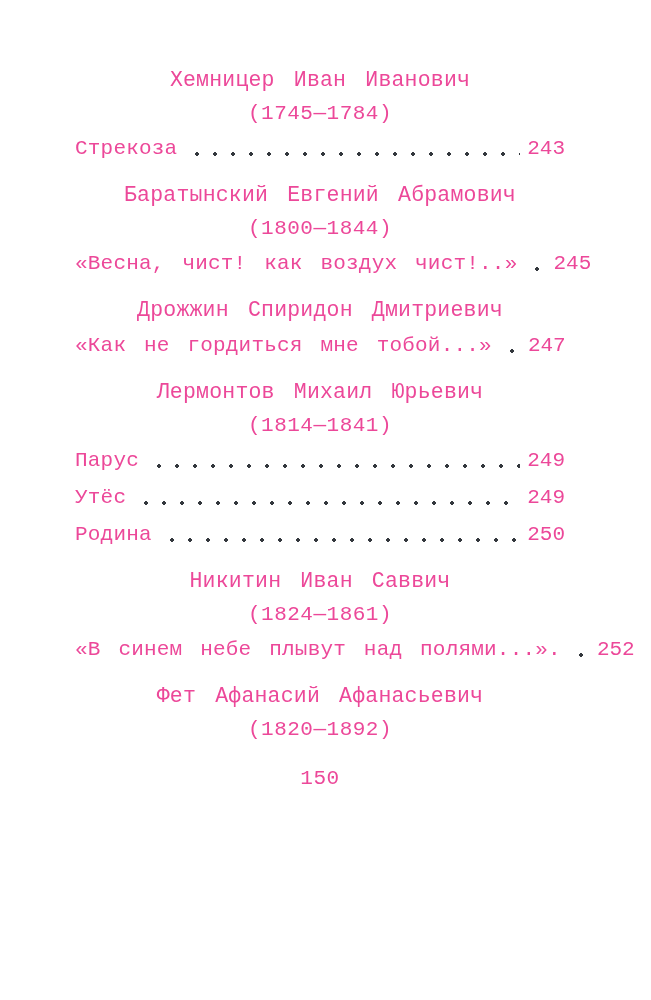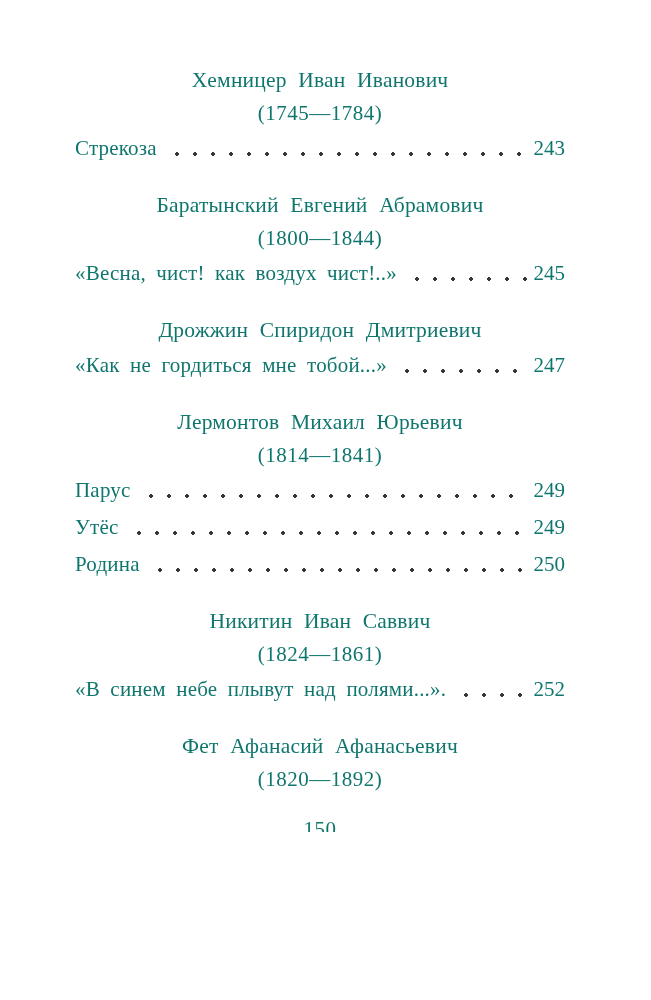--- a/index.html
+++ b/index.html
@@ -2,26 +2,26 @@
 <html><head>
 <meta charset="utf-8">
 <style>
   html, body { margin: 0; padding: 0; background: #ffffff; }
   .page {
     position: relative;
     width: 651px;
     height: 832px;
     box-sizing: border-box;
     background: #ffffff;
-    color: #0f766e;
-    font-family: Liberation Serif, serif;
+    color: #ec4899;
+    font-family: Liberation Mono, monospace;
     padding: 64px 86px 0 75px;
     overflow: hidden;
   }
-  .section { margin-top: 22px; }
+  .section { margin-top: 12px; }
   .section.first { margin-top: 0; }
   .author {
     margin: 0;
     font-size: 21.5px;
     font-weight: normal;
     line-height: 33px;
     text-align: center;
     word-spacing: 6px;
     letter-spacing: 0.2px;
     white-space: nowrap;

